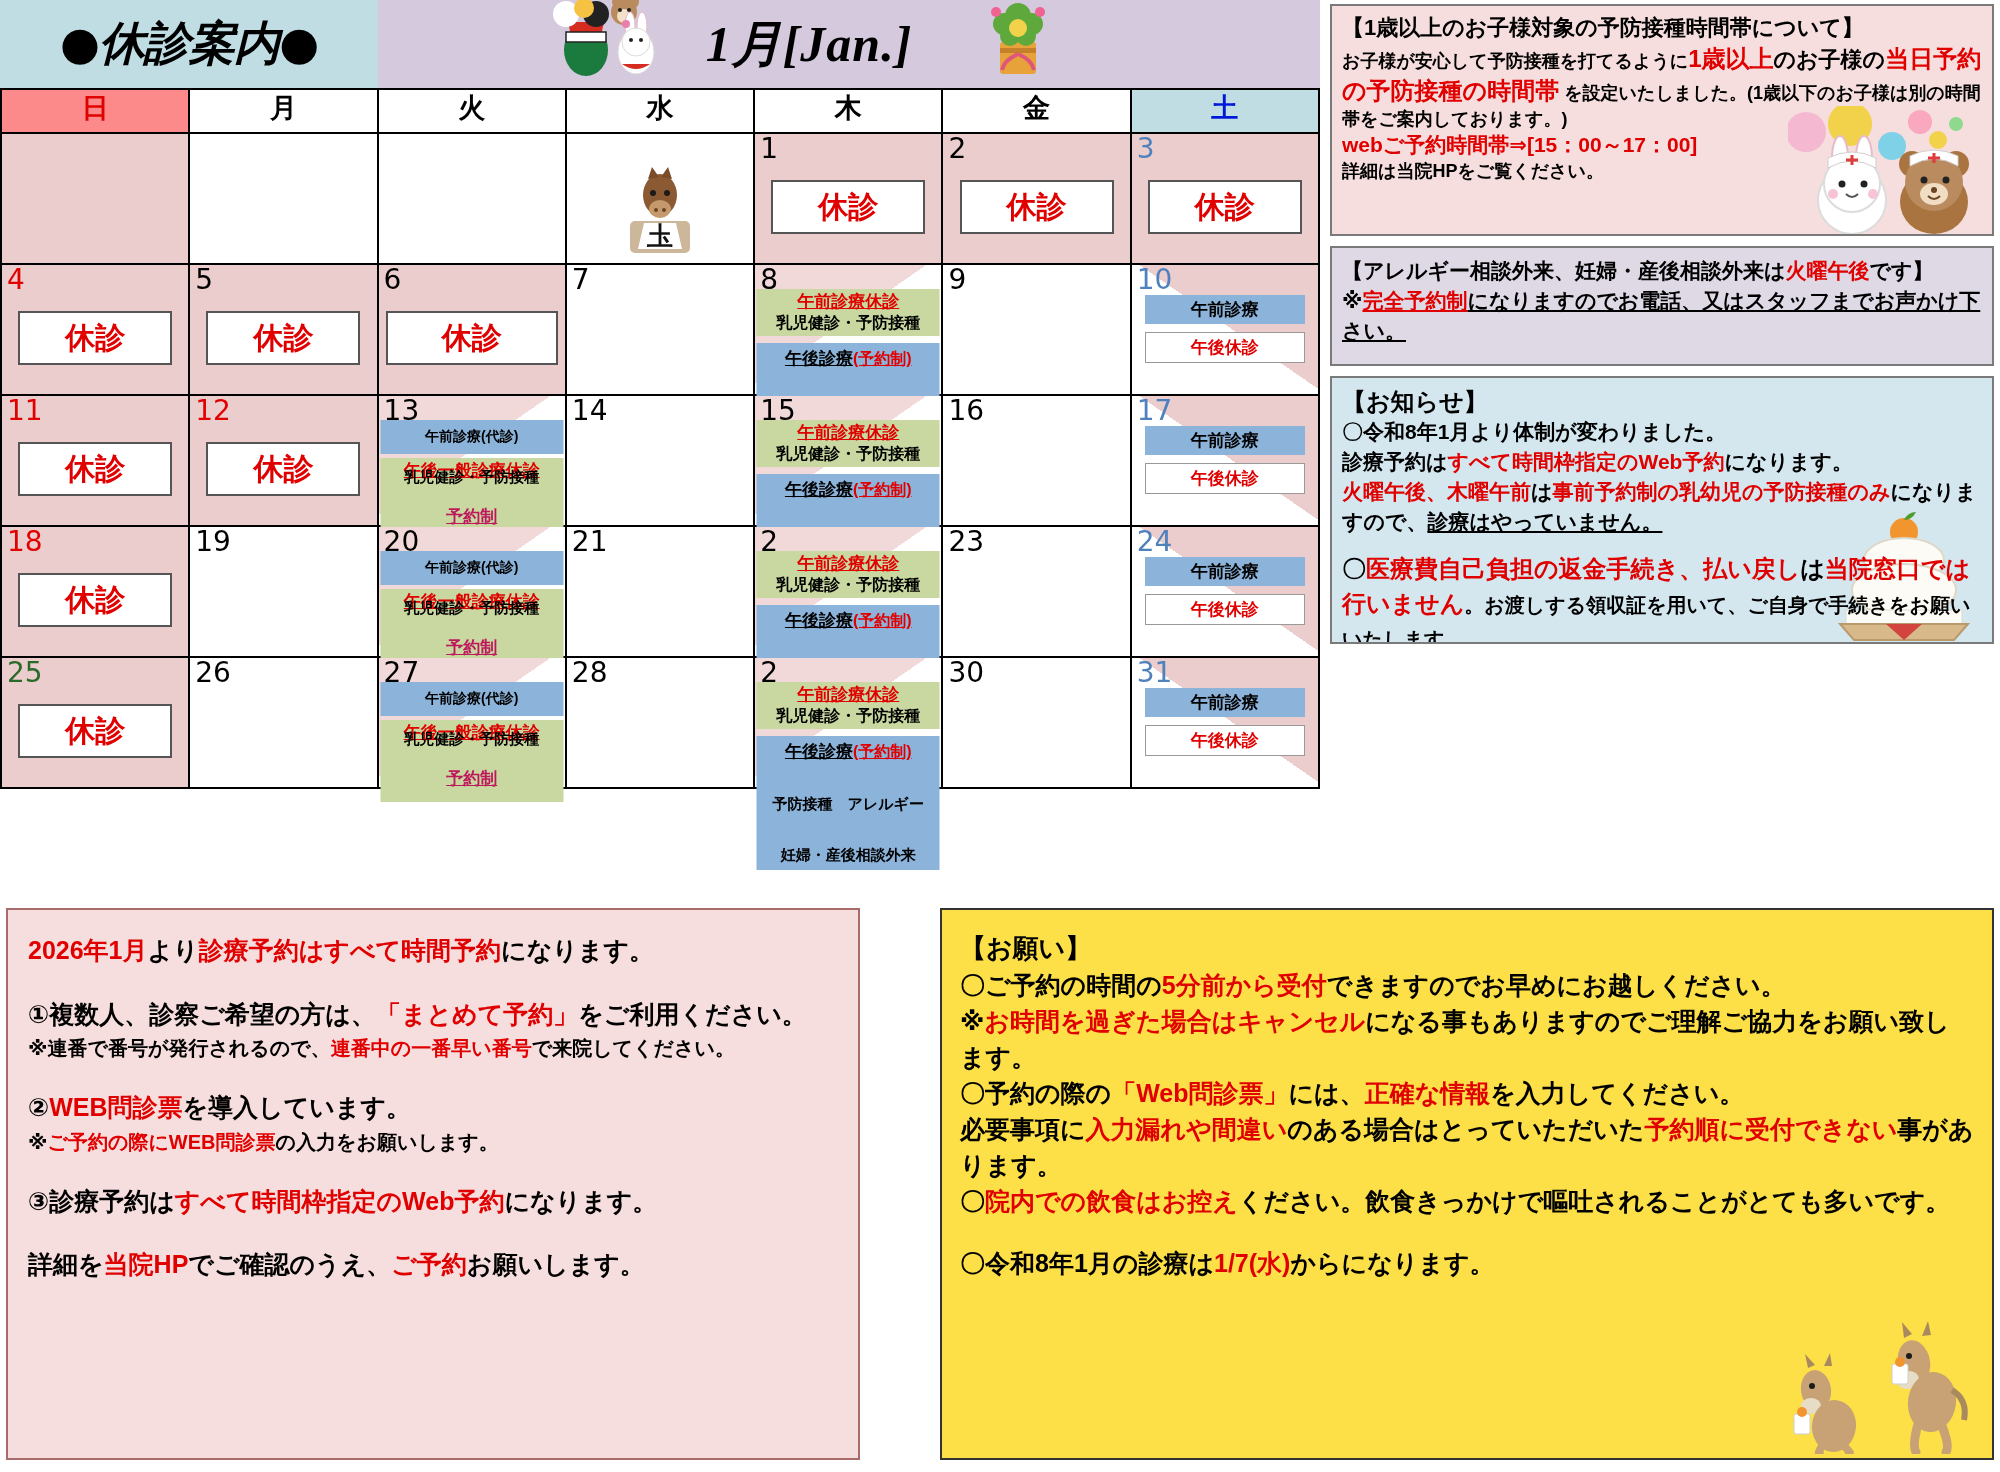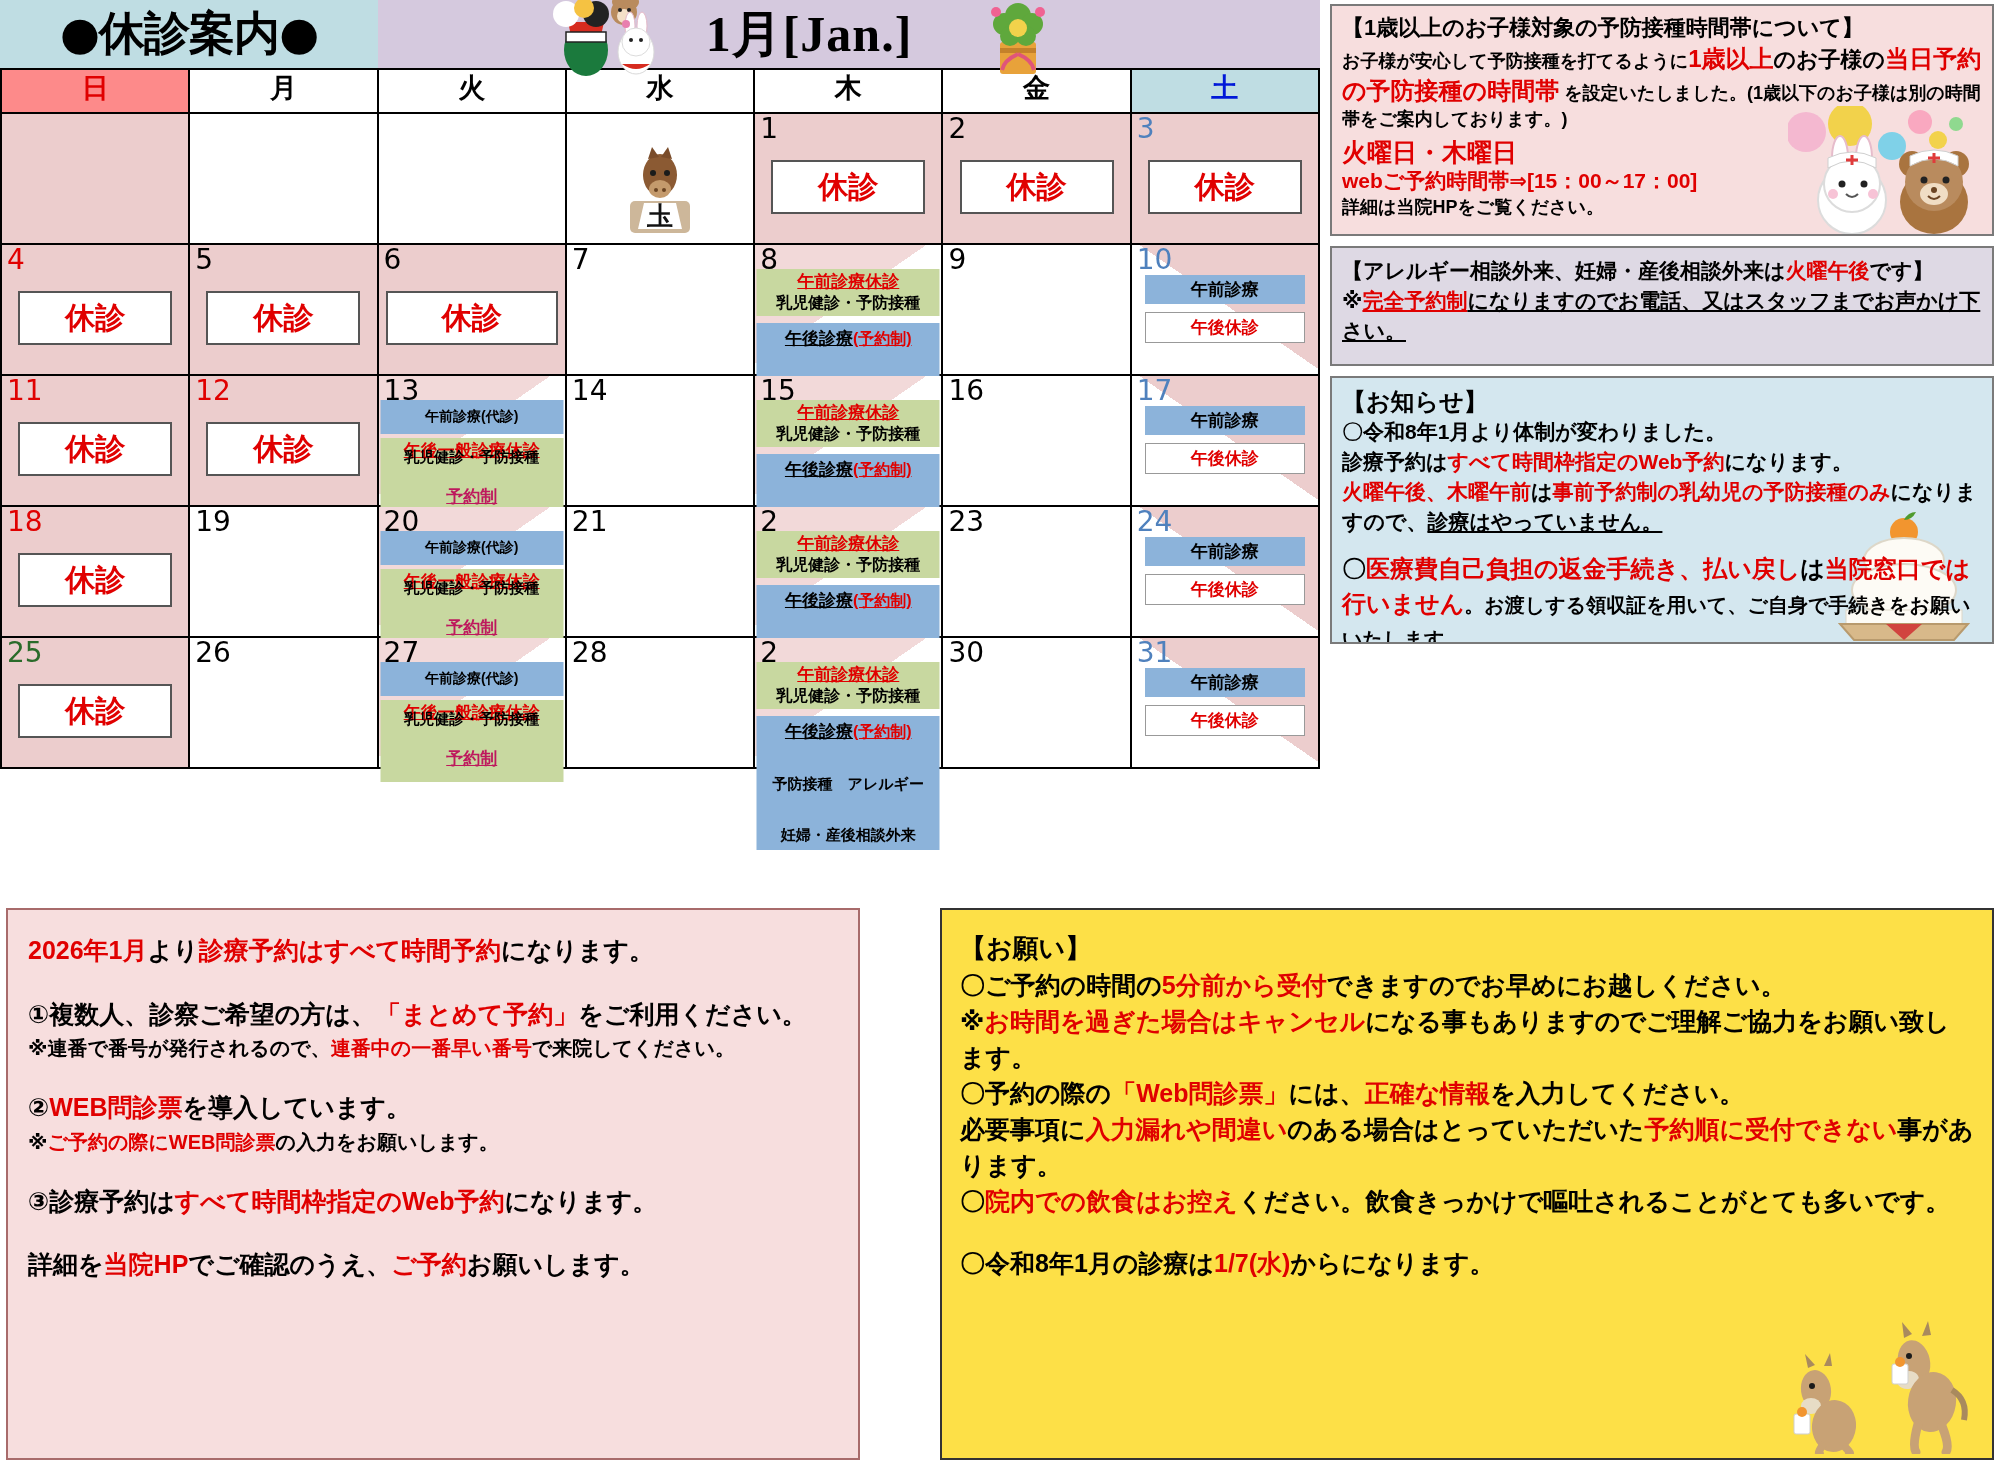--- a/index.html
+++ b/index.html
@@ -9,21 +9,21 @@
     background: #ffffff;
     font-family: "Liberation Sans", "DejaVu Sans", sans-serif;
     overflow: hidden;
     position: relative;
   }
   .page { position: relative; width: 2000px; height: 1472px; }
 
   
   .top-area { position:absolute; left:0; top:0; width:1320px; height:895px; }
 
-  .title-row { display:flex; height:68px; width:1320px; }
+  .title-row { display:flex; height:88px; width:1320px;font-style:italic; }
   .title-left {
     width: 378px; background:#bfdde3; display:flex; align-items:center;
     justify-content:center; font-size:46px; font-weight:bold; color:#000;
     letter-spacing:-1px; font-family:"DejaVu Sans", sans-serif;
   }
   .title-right {
     flex:1; background:#d5c9de; position:relative;
     display:flex; align-items:center; justify-content:center;
   }
   .month-label {
@@ -426,21 +426,20 @@
     </table>
   </div>
 
   <div class="right-col">
 
     <div class="panel panel-pink" style="height:232px;">
       <div class="p-h">【1歳以上のお子様対象の予防接種時間帯について】</div>
       <div class="p-t" style="position:relative; z-index:2;">
         <span>お子様が安心して予防接種を打てるように</span><span class="big-red">1歳以上</span><span style="font-size:22px;">のお子様の</span><span class="big-red">当日予約の予防接種の時間帯</span> <span>を設定いたしました。(1歳以下のお子様は別の時間帯をご案内しております。)</span>
       </div>
-      <div class="p-red-hd" style="margin-top:6px; position:relative; z-index:2;">火曜日・木曜日</div>
       <div class="p-t red" style="font-size:21px; position:relative; z-index:2;">webご予約時間帯⇒[15：00～17：00]</div>
       <div class="p-t" style="position:relative; z-index:2;">詳細は当院HPをご覧ください。</div>
       <span class="deco-nurse">
         <svg width="200" height="128" viewBox="0 0 200 128">
           <circle cx="18" cy="26" r="20" fill="#f4b8d0"></circle>
           <circle cx="62" cy="18" r="22" fill="#f2d24b"></circle>
           <circle cx="104" cy="40" r="14" fill="#7fd1e8"></circle>
           <circle cx="132" cy="16" r="12" fill="#f9a8c0"></circle>
           <circle cx="150" cy="34" r="9" fill="#f2d24b"></circle>
           <circle cx="168" cy="18" r="7" fill="#8fd98f"></circle>

